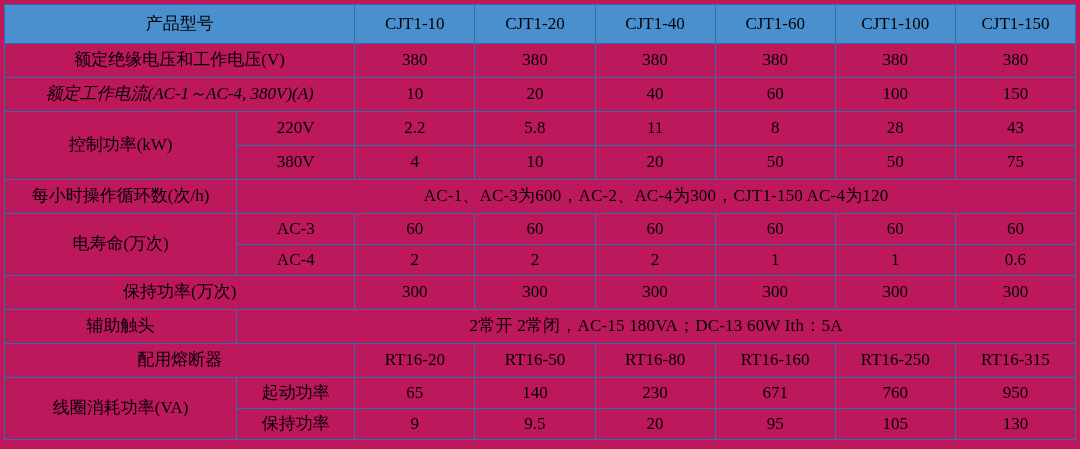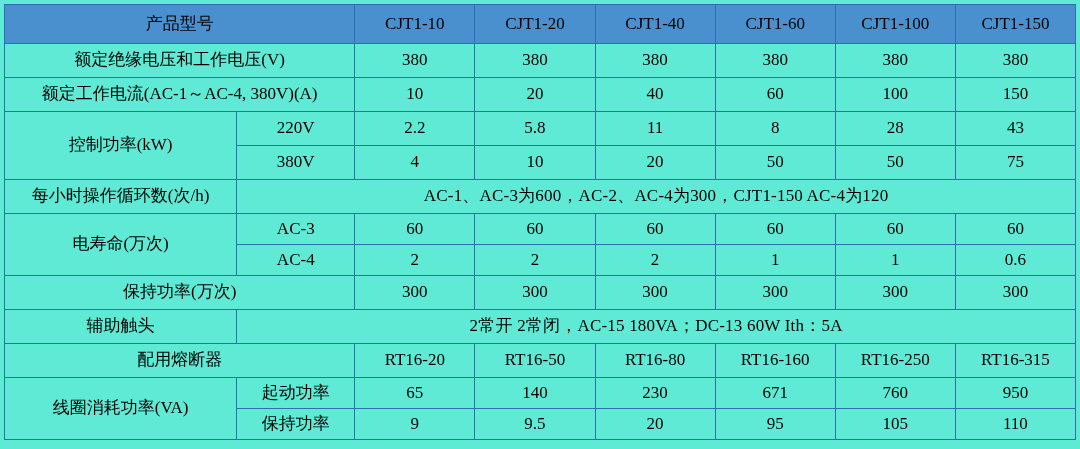--- a/index.html
+++ b/index.html
@@ -9,21 +9,21 @@
   }
   body {
     font-family: "Liberation Serif", "DejaVu Serif", serif;
     color: #000000;
   }
   #spec-table-wrap {
     width: 1080px;
     height: 449px;
     box-sizing: border-box;
     padding: 4px 4px 14px 4px;
-    background: #5eead4;
+    background: #be185d;
   }
   table.spec {
     border-collapse: collapse;
     width: 1072px;
     table-layout: fixed;
     border: 1px solid #2f6fb0;
   }
   table.spec td, table.spec th {
     border: 1px solid #2f6fb0;
     text-align: center;
@@ -39,20 +39,21 @@
     background: #4a90cf;
     color: #ffffff;
     height: 34px;
     font-size: 18px;
   }
   .lbl {
     font-size: 17px;
   }
   .lbl-wide {
     font-size: 16px;
+    font-style: italic;
   }
   .sub {
     font-size: 16px;
   }
   .rowh {
     height: 34px;
   }
   .rowh-tall {
     height: 31px;
   }
@@ -190,17 +191,17 @@
         <td>760</td>
         <td>950</td>
       </tr>
       <tr class="rowh-tall">
         <td class="sub">保持功率</td>
         <td>9</td>
         <td>9.5</td>
         <td>20</td>
         <td>95</td>
         <td>105</td>
-        <td>110</td>
+        <td>130</td>
       </tr>
     </tbody>
   </table>
 </div>
 
 </body></html>

